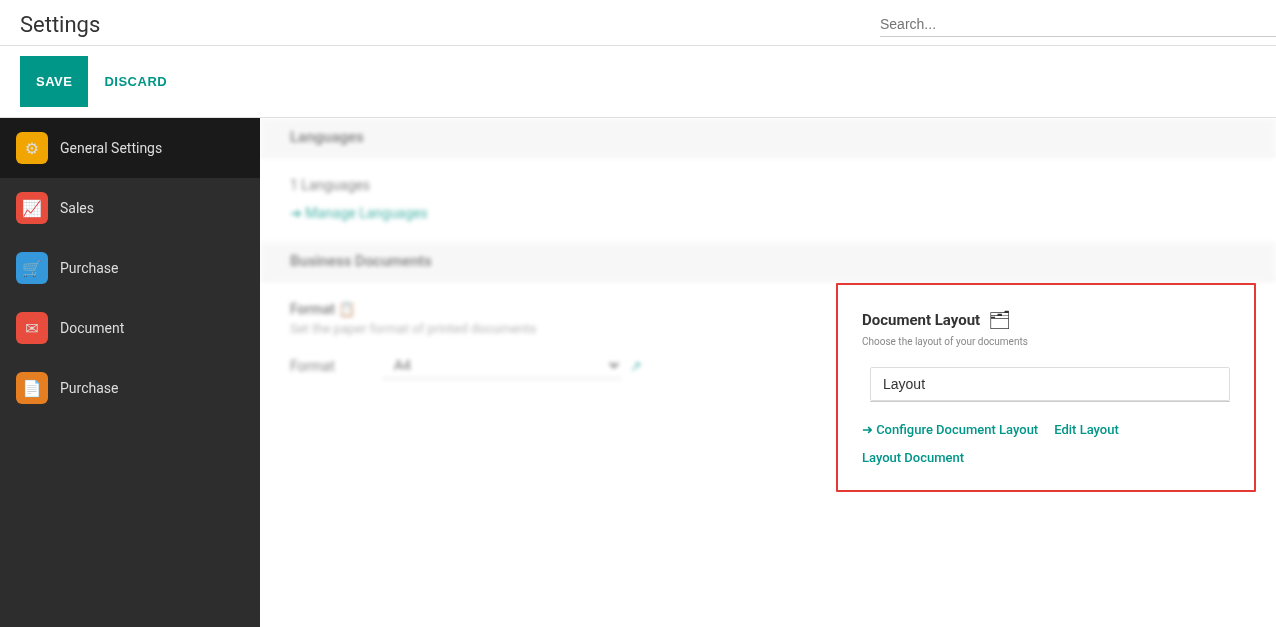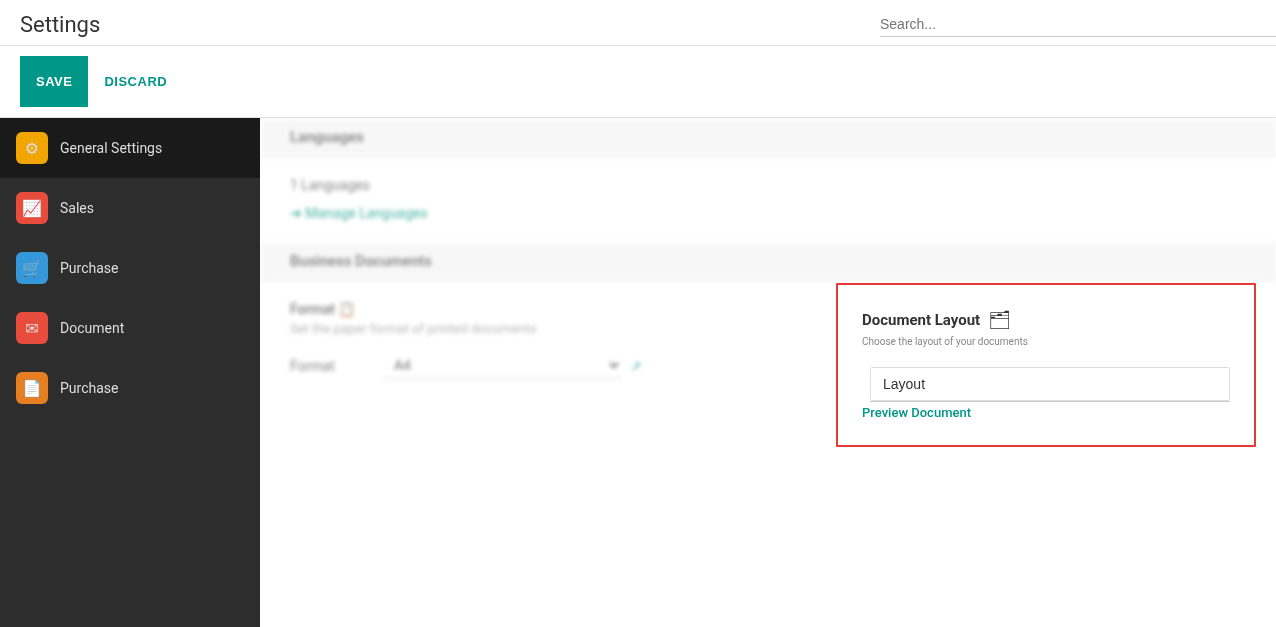--- a/index.html
+++ b/index.html
@@ -216,20 +216,21 @@
       font-size: 18px;
     }
     .popup-subtitle {
       font-size: 10px;
       color: #888;
       margin-bottom: 20px;
     }
 
     .layout-select-wrapper {
       position: relative;
+      margin-bottom: 20px;
       padding-left: 8px;
     }
     .layout-select {
       width: 100%;
       padding: 8px 32px 8px 12px;
       border: 1px solid #ddd;
       border-radius: 2px;
       font-size: 14px;
       color: #333;
       background: #fff;
@@ -353,20 +354,24 @@
         <select class="layout-select">
           <option value="">Layout</option>
           <option value="light">Light</option>
           <option value="boxed">Boxed</option>
           <option value="bold">Bold</option>
           <option value="clean">Clean</option>
         </select>
         <div class="layout-select-underline"></div>
       </div>
 
+      <div class="popup-actions">
+        <a class="popup-link popup-link-arrow">Configure Document Layout</a>
+        <a class="popup-link">Edit Layout</a>
+      </div>
       <div>
-        <a class="popup-preview">Preview Document</a>
+        <a class="popup-preview">Layout Document</a>
       </div>
     </div>
 
   </div>
 
 </div>
 
 </body></html>

